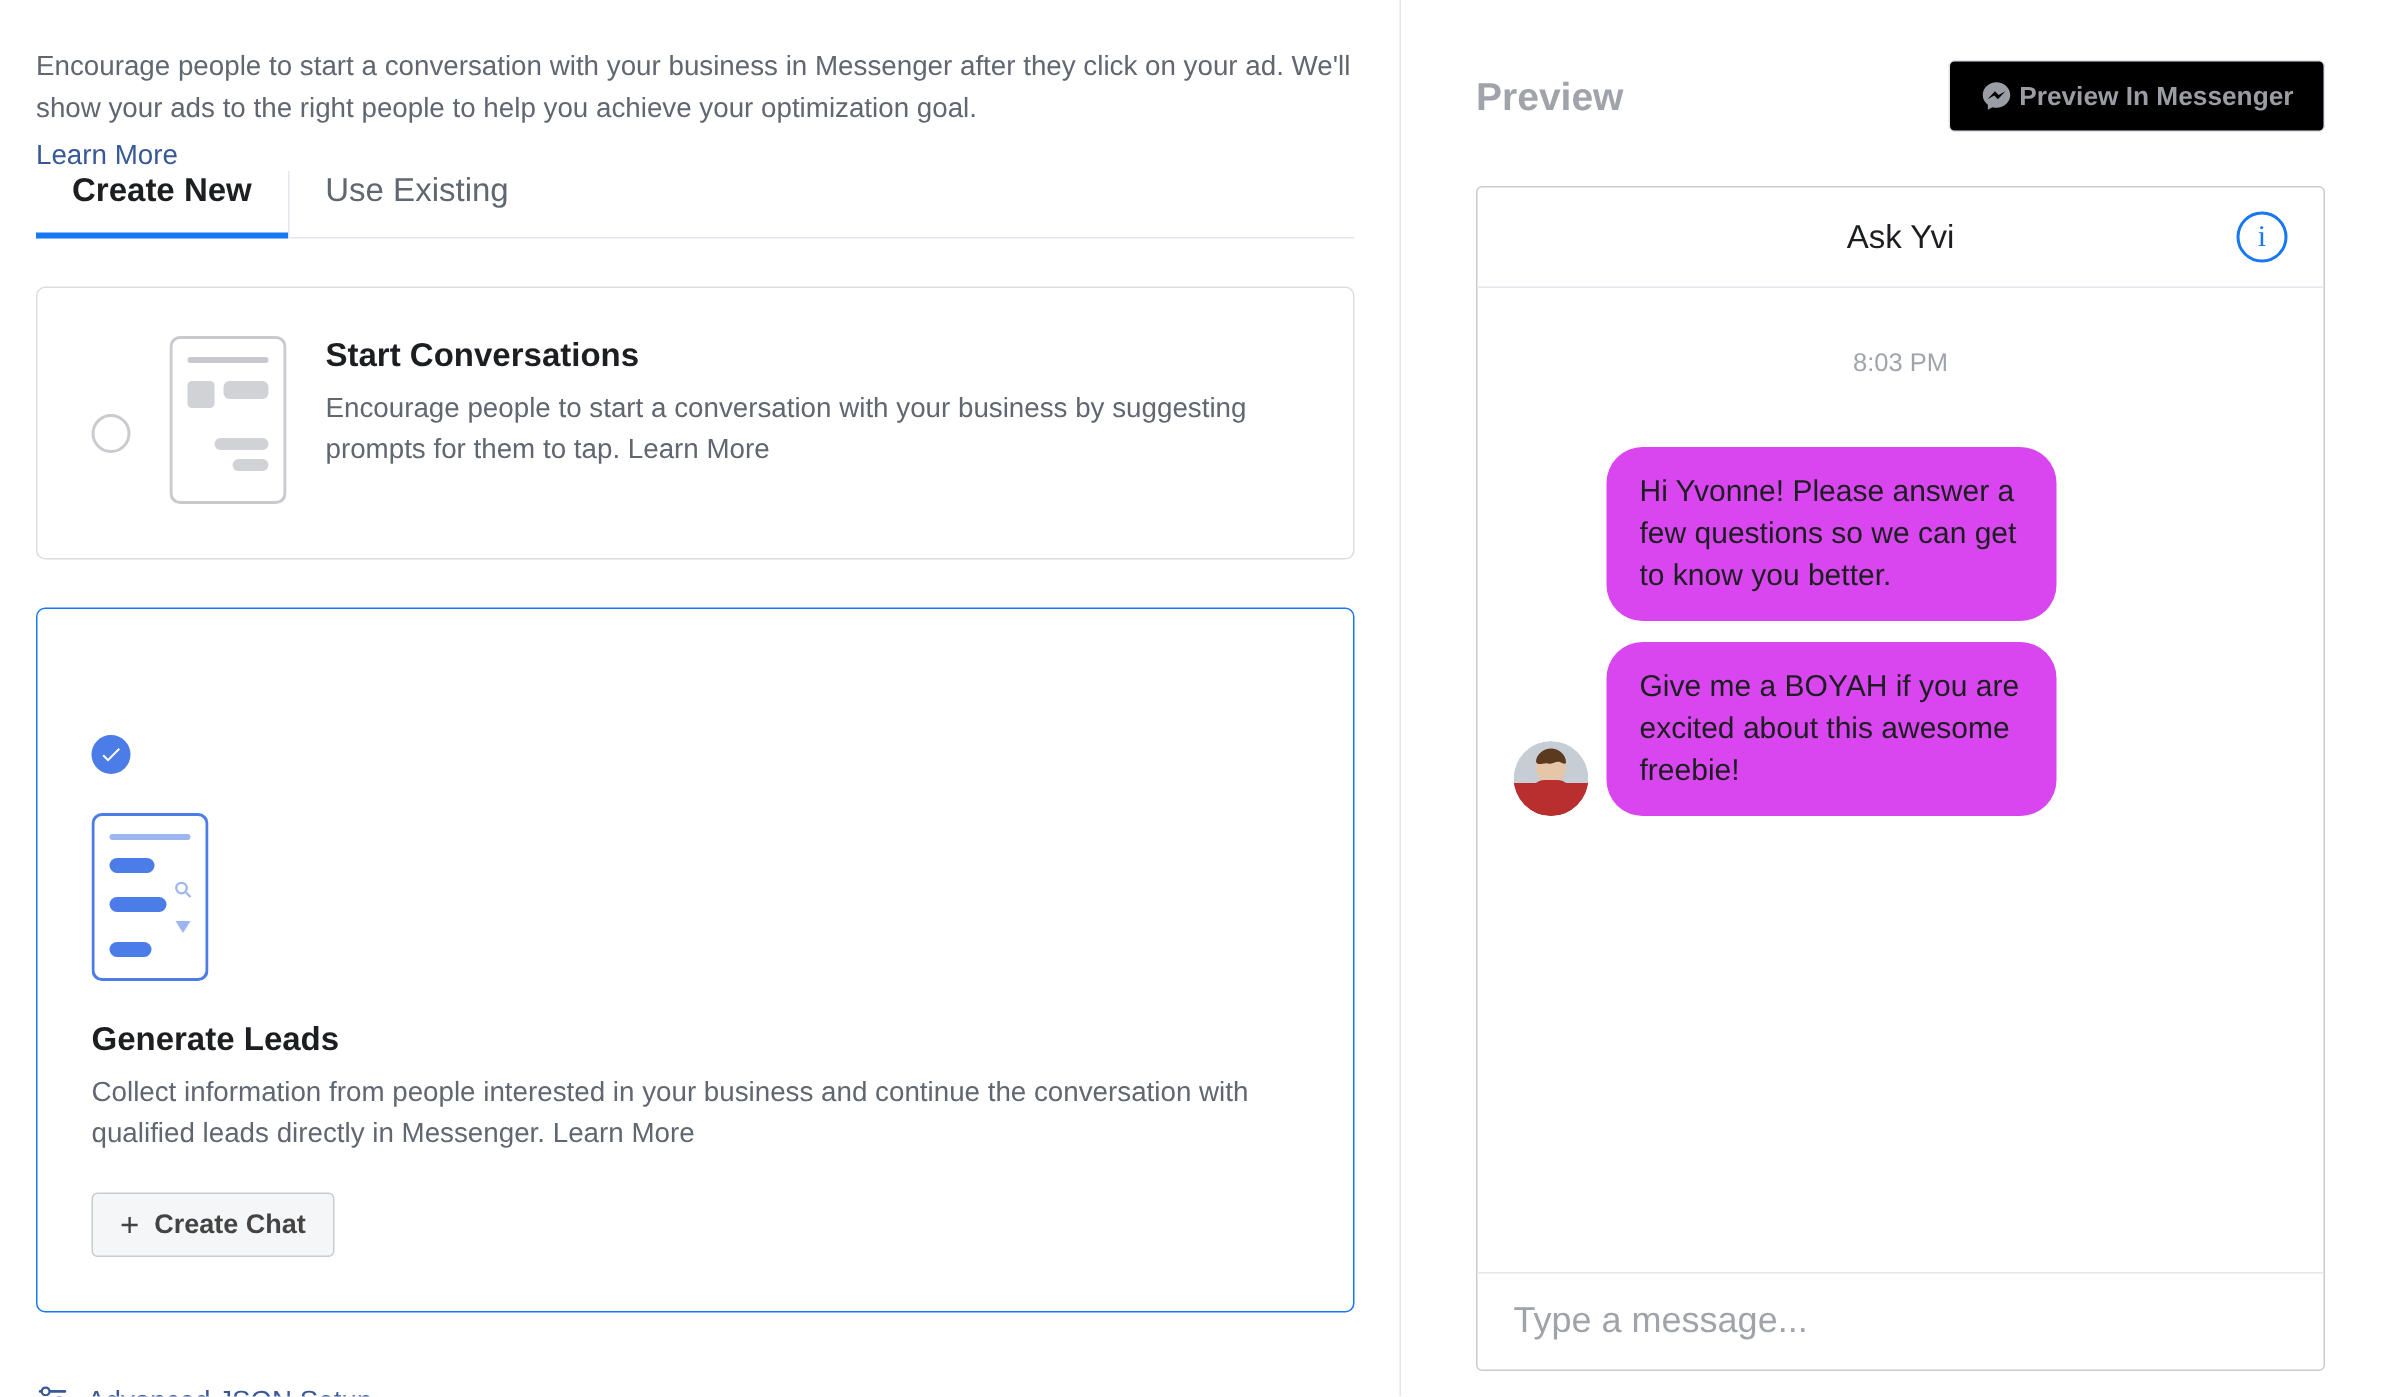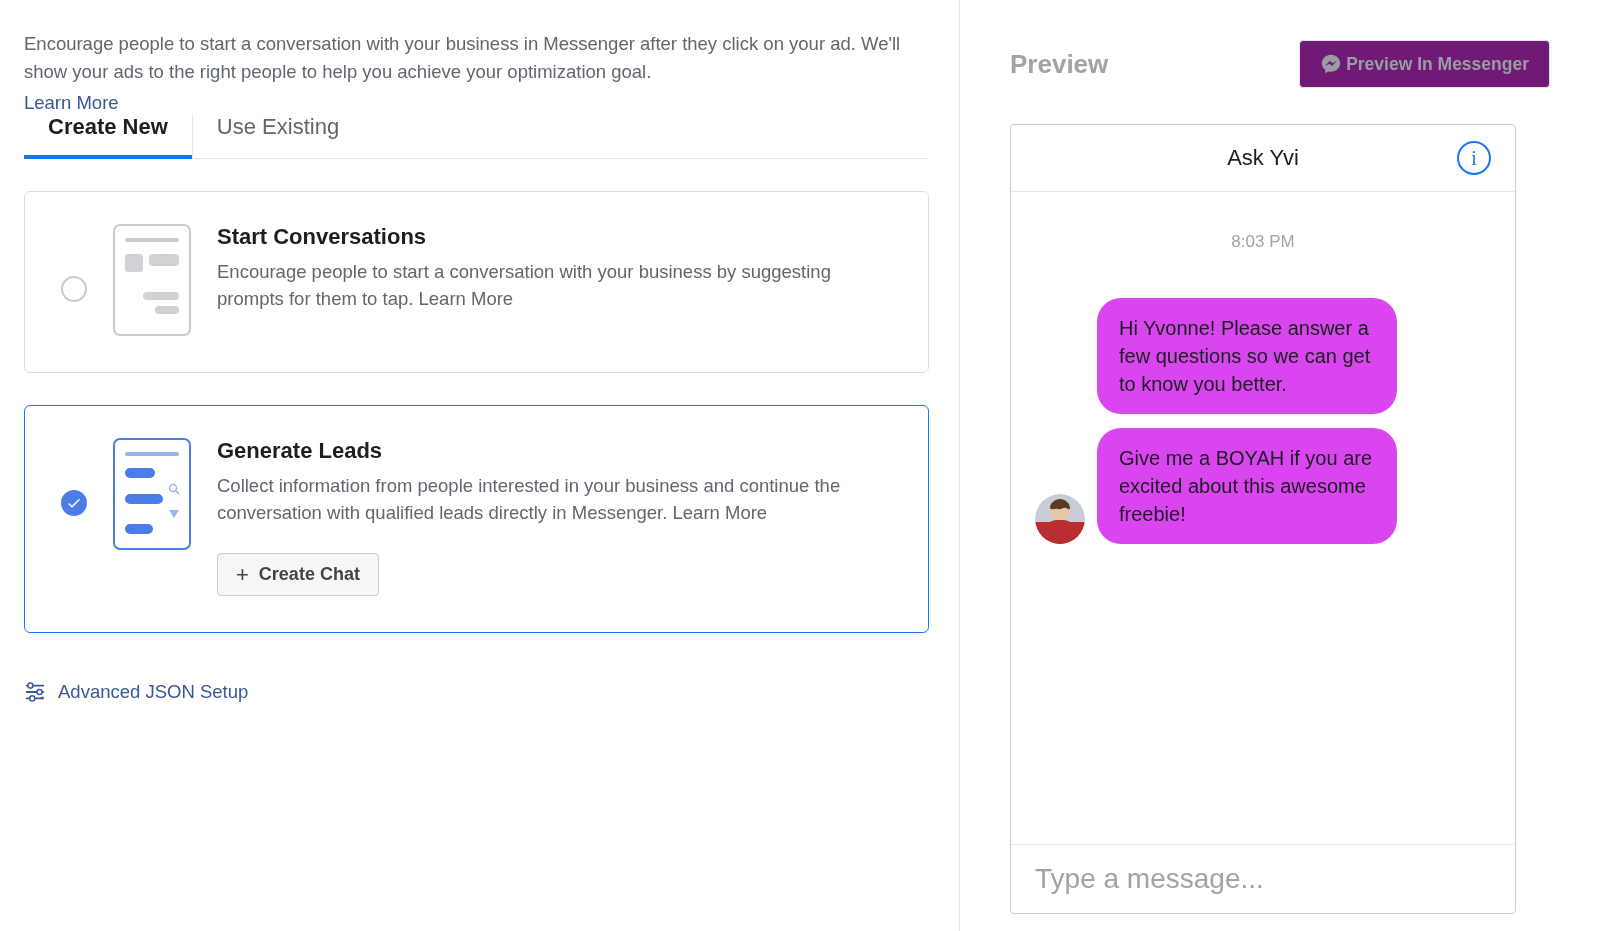--- a/index.html
+++ b/index.html
@@ -61,20 +61,21 @@
     border: 1px solid #dadde1;
     border-radius: 6px;
     padding: 32px 38px 36px 36px;
     display: flex;
     align-items: flex-start;
     gap: 26px;
     margin-top: 32px;
   }
   .option-card.selected {
     border: 1.5px solid #1877f2;
+    flex-direction: column;
   }
   .radio {
     width: 26px;
     height: 26px;
     border-radius: 50%;
     margin-top: 52px;
     flex-shrink: 0;
   }
   .radio.off { border: 2px solid #c9cbd0; }
   .radio.on  {
@@ -131,38 +132,38 @@
 
   
   .preview-head {
     display: flex;
     justify-content: space-between;
     align-items: center;
     margin-bottom: 36px;
   }
   .preview-title { font-size: 26px; font-weight: 700; color: #a0a3aa; }
   .preview-btn {
-    background: #701a75;
+    background: #000000;
     border: 1px solid #dfe3ea;
     border-radius: 4px;
     padding: 12px 20px;
     font-size: 17.5px;
     font-weight: 700;
     color: #9a9da4;
     display: inline-flex;
     align-items: center;
     gap: 4px;
     cursor: pointer;
   }
   .preview-btn svg { width:22px; height:22px; fill:#9a9da4; }
 
   .phone {
     border: 1px solid #c9cbd0;
     border-radius: 4px;
-    width: 506px;
+    width: 566px;
     height: 790px;
     display: flex;
     flex-direction: column;
     overflow: hidden;
   }
   .phone-header {
     border-bottom: 1px solid #e4e6eb;
     padding: 20px 24px;
     display: flex;
     align-items: center;
@@ -199,21 +200,21 @@
     color: #1c1e21;
     max-width: 300px;
   }
 
   .phone-input-area {
     border-top: 1px solid #e4e6eb;
     padding: 18px 24px;
   }
   .phone-input {
     border: none; outline: none; width: 100%;
-    font-size: 28px; color: #1c1e21;
+    font-size: 24px; color: #1c1e21;
   }
   .phone-input::placeholder { color: #a0a3aa; }
 </style>
 </head>
 <body>
 
 <div class="layout">
 
   <div class="left">
 

